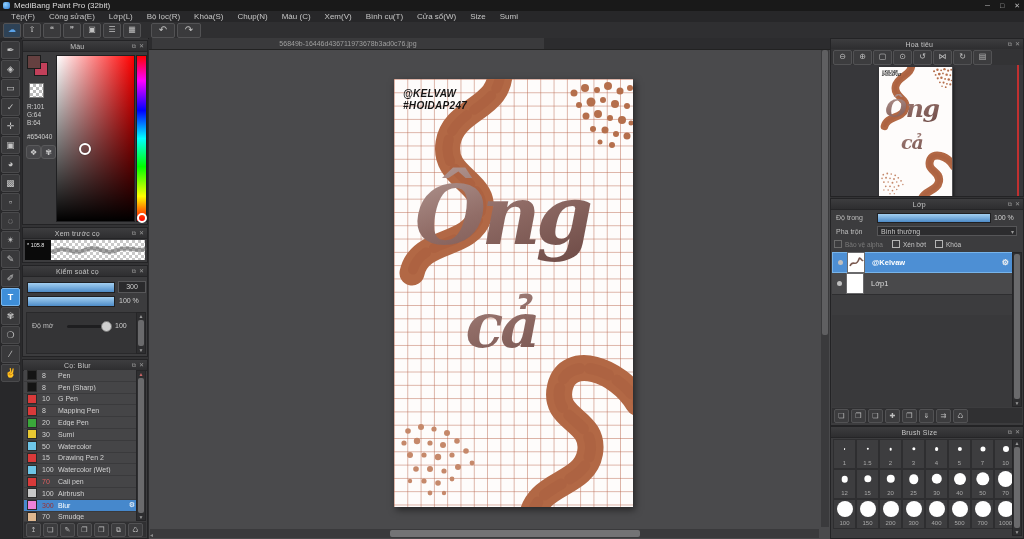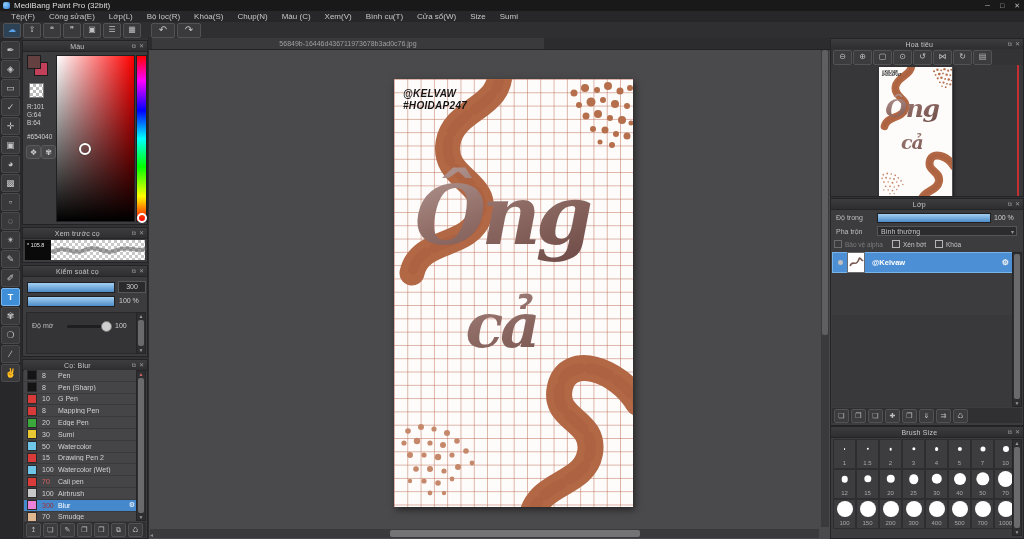--- a/index.html
+++ b/index.html
@@ -603,20 +603,30 @@
             <span class="ly-thumb">
               <svg width="16" height="19" viewBox="0 0 16 19">
                 <path d="M2,13 C5,6 8,15 11,6 C12,3 14,9 15,7" fill="none" stroke="#7a5a50" stroke-width="1.6"></path>
               </svg>
             </span>
             <span>@Kelvaw</span>
             <span class="ly-gear">⚙</span>
           </div>
 
 
+          <div class="ly-row">
+            <span class="ly-eye">
+              <i></i>
+            </span>
+            <span class="ly-thumb">
+              
+            </span>
+            <span>Lớp1</span>
+
+          </div>
         </div>
       <div class="ly-empty"></div>
       <div class="vscroll ly-scroll">
         <span class="vthumb"></span>
         <span>▼</span>
       </div>
       <div class="dock-btnbar" style="bottom:2px;">
 
       <span class="sm-btn">❏</span>
           <span class="sm-btn">❐</span>

